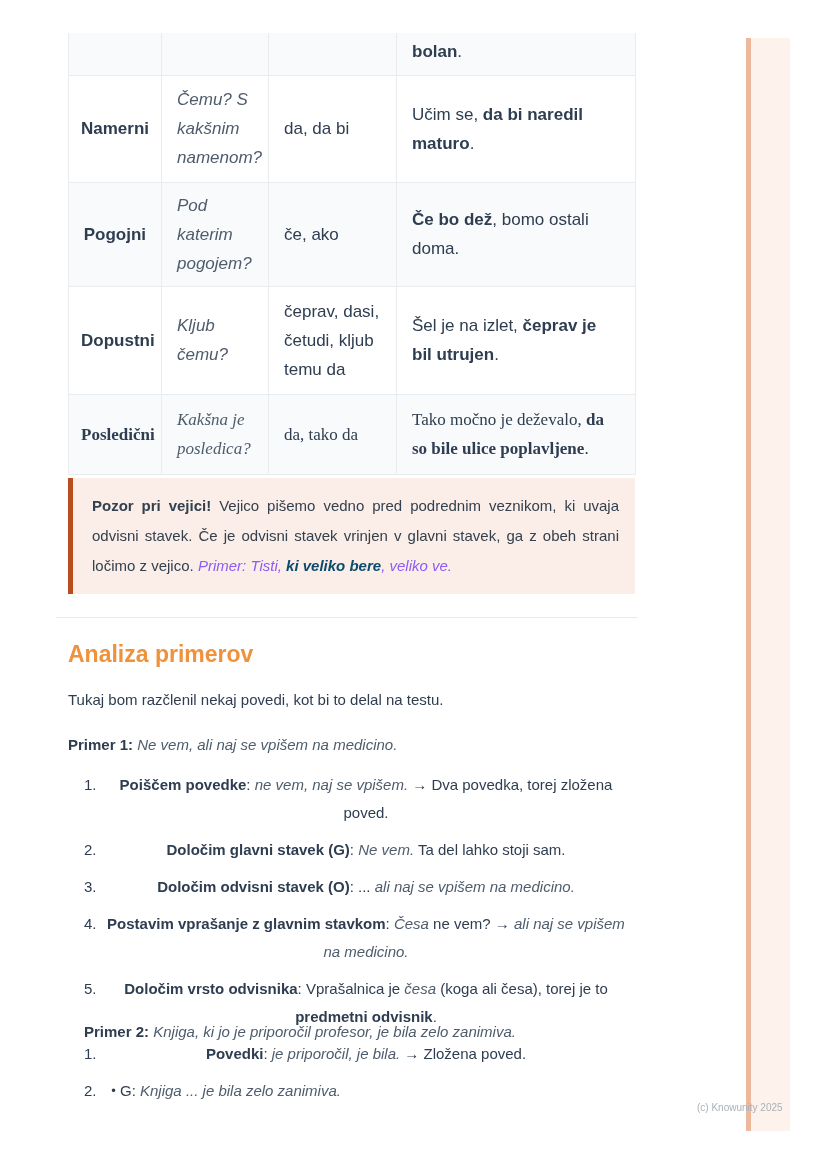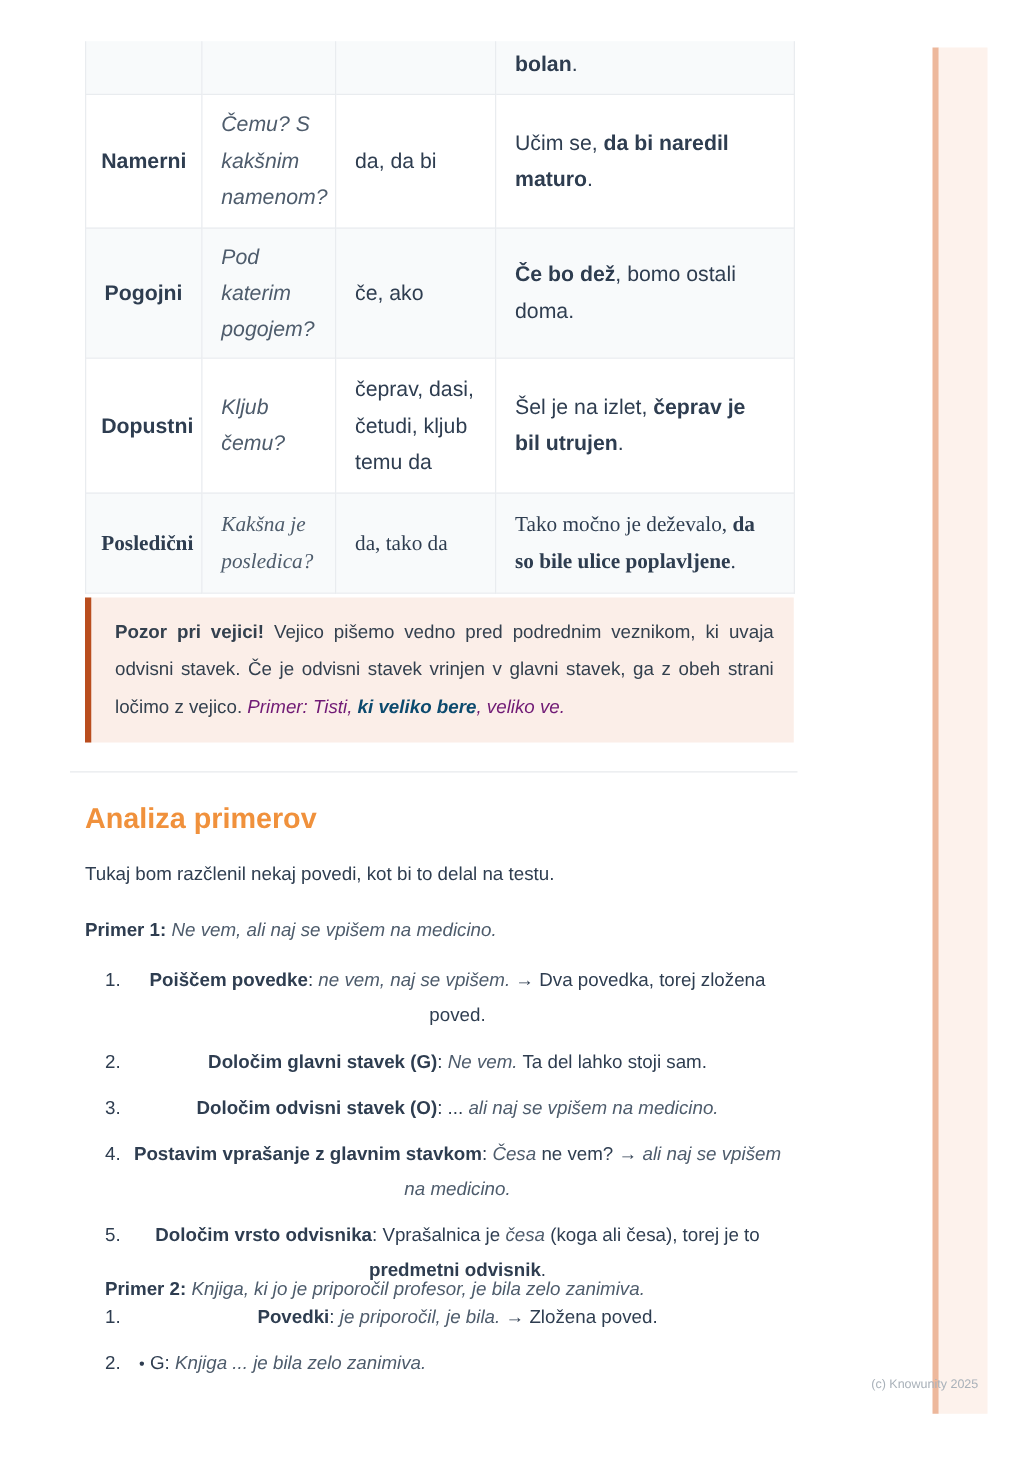--- a/index.html
+++ b/index.html
@@ -40,21 +40,21 @@
   
   .callout {
     position:absolute; left:68px; top:478px; width:567px;
     background:#fbeee8;
     border-left:5px solid #b94d1e;
     padding:13px 16px 13px 19px;
     font-size:15px; line-height:30px;
     text-align:justify;
     color:#33404e;
   }
-  .callout .i { color:#701a75; }
+  .callout .i { color:#8b5cf6; }
   .callout .b.i { color:#0c4a6e; }
 
   .divider { position:absolute; left:56px; top:617px; width:582px; height:1px; background:#e8eaed; border:none; }
 
   .section-heading {
     position:absolute; left:68px; top:641px;
     font-size:23px; font-weight:700; color:#f0913c; line-height:1.2;
   }
   .intro-para   { position:absolute; left:68px; top:686px; width:567px; font-size:15px; line-height:28px; }
   .primer1-line { position:absolute; left:68px; top:731px; width:567px; font-size:15px; line-height:28px; }

